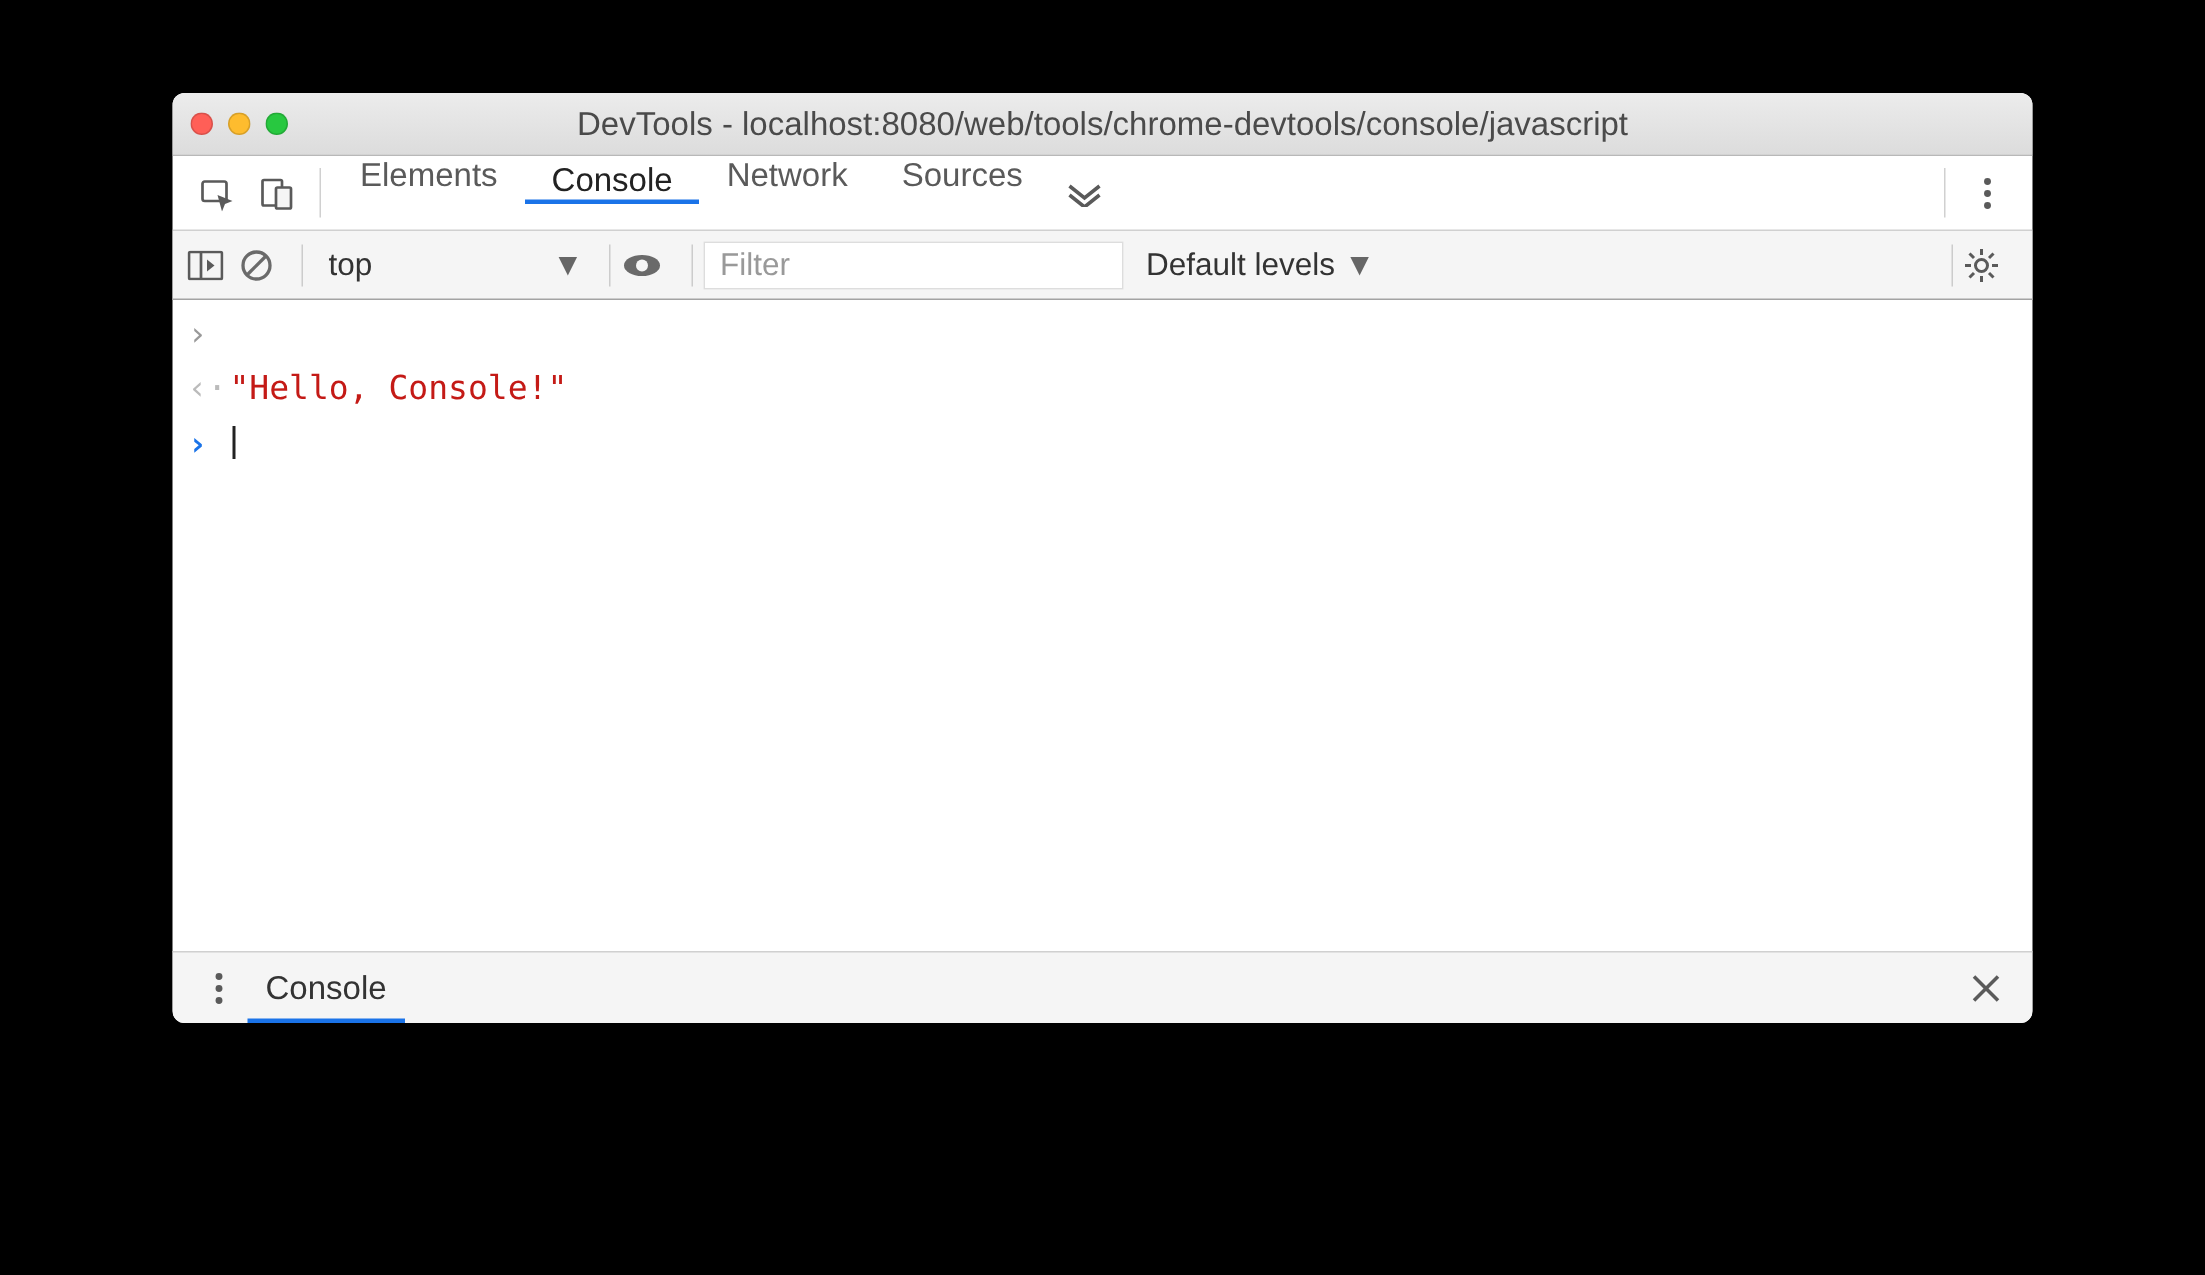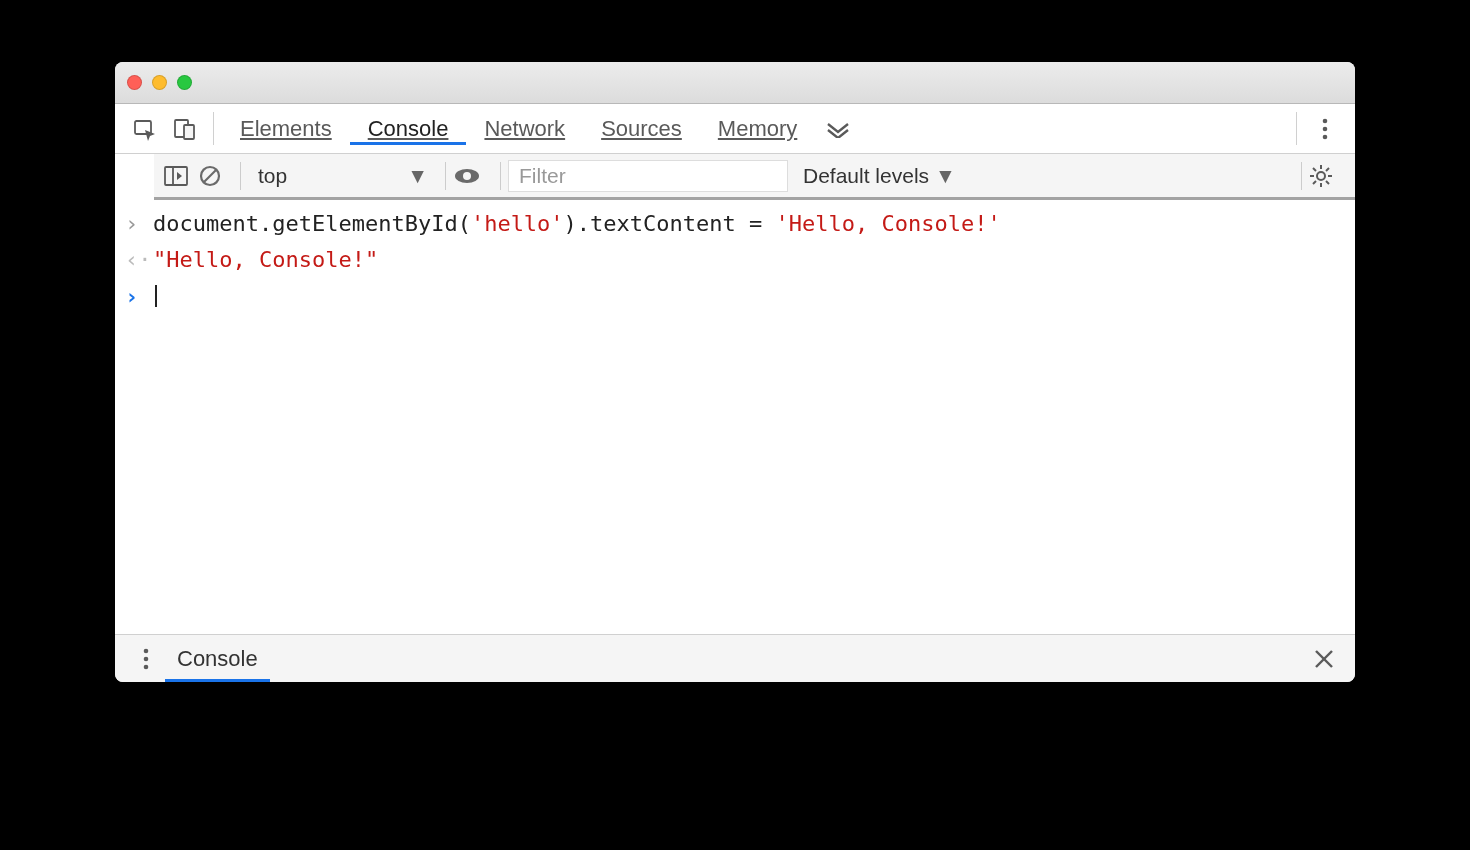--- a/index.html
+++ b/index.html
@@ -58,29 +58,28 @@
     color: #5a5a5a;
   }
   .tab.active {
     color: #222;
     border-bottom: 3px solid #1a73e8;
     padding-top: 3px;
   }
   .tabs .spacer { flex: 1; }
   .toolbar {
     height: 46px;
-    border-bottom: 3px solid #a3a3a3;
+    border-bottom: 1px solid #a3a3a3;
     background: #f5f5f5;
     display: flex;
     align-items: center;
     padding: 0 10px;
     font-size: 21px;
     color: #555;
     gap: 1px;
-    margin-left: 39px;
   }
   .toolbar .sepv { width: 1px; height: 28px; background: #ccc; margin: 0 6px; }
   .context-select {
     display: flex; align-items: center; gap: 120px;
     padding: 0 10px;
     height: 32px;
     color: #333;
   }
   .context-select .caret { color: #666; }
   .filter-input {
@@ -148,42 +147,42 @@
 <body>
 
 <div class="window">
 
   <div class="titlebar">
     <div class="traffic">
       <div class="dot red"></div>
       <div class="dot yellow"></div>
       <div class="dot green"></div>
     </div>
+    <div class="title">DevTools - localhost:8080/web/tools/chrome-devtools/console/javascript</div>
   </div>
 
   <div class="tabs">
     <div class="iconbtn">
       <svg width="24" height="24" viewBox="0 0 24 24">
           <rect x="2" y="4" width="16" height="13" rx="1.5" fill="none" stroke="#5a5a5a" stroke-width="1.8"></rect>
           <path d="M12 13 L22 17 L17 19 L15 24 Z" fill="#5a5a5a"></path>
         </svg>
     </div>
     <div class="iconbtn">
       <svg width="24" height="24" viewBox="0 0 24 24">
           <rect x="2" y="3" width="13" height="17" rx="1" fill="none" stroke="#5a5a5a" stroke-width="1.8"></rect>
           <rect x="11" y="8" width="10" height="14" rx="1" fill="#f5f5f5" stroke="#5a5a5a" stroke-width="1.8"></rect>
         </svg>
     </div>
     <div class="sep"></div>
-    <div id="tabs-container" style="display:flex;align-items:center;text-decoration:underline;">
+    <div id="tabs-container" style="display:flex;align-items:flex-start;">
         <div class="tab">Elements</div>
         <div class="tab active">Console</div>
         <div class="tab">Network</div>
         <div class="tab">Sources</div>
-        <div class="tab">Memory</div>
       </div>
     <div class="iconbtn" style="width:46px;">
       <svg width="26" height="18" viewBox="0 0 26 18">
           <path d="M3 4 L13 12 L23 4" fill="none" stroke="#5a5a5a" stroke-width="2.4"></path>
           <path d="M3 10 L13 18 L23 10" fill="none" stroke="#5a5a5a" stroke-width="2.4"></path>
         </svg>
     </div>
     <div class="spacer"></div>
     <div class="sep"></div>
     <div class="iconbtn">
@@ -243,21 +242,20 @@
             <line x1="17" y1="7" x2="20" y2="4"></line>
           </g>
         </svg>
     </div>
   </div>
 
   <div class="console-body">
     <div id="console-lines">
         <div class="row">
           <div class="gutter">›</div>
-          <div class="code"><span class="tok-plain">document.getElementById(</span><span class="tok-str">'hello'</span><span class="tok-plain">).textContent = </span><span class="tok-str">'Hello, Console!'</span></div>
         </div>
         <div class="row">
           <div class="gutter" style="color: rgb(187, 187, 187);">‹·</div>
           <div class="code"><span class="tok-str">"Hello, Console!"</span></div>
         </div>
       </div>
     <div class="row">
       <div class="gutter prompt-blue">›</div>
       <div class="code"><span class="cursor"></span></div>
     </div>

